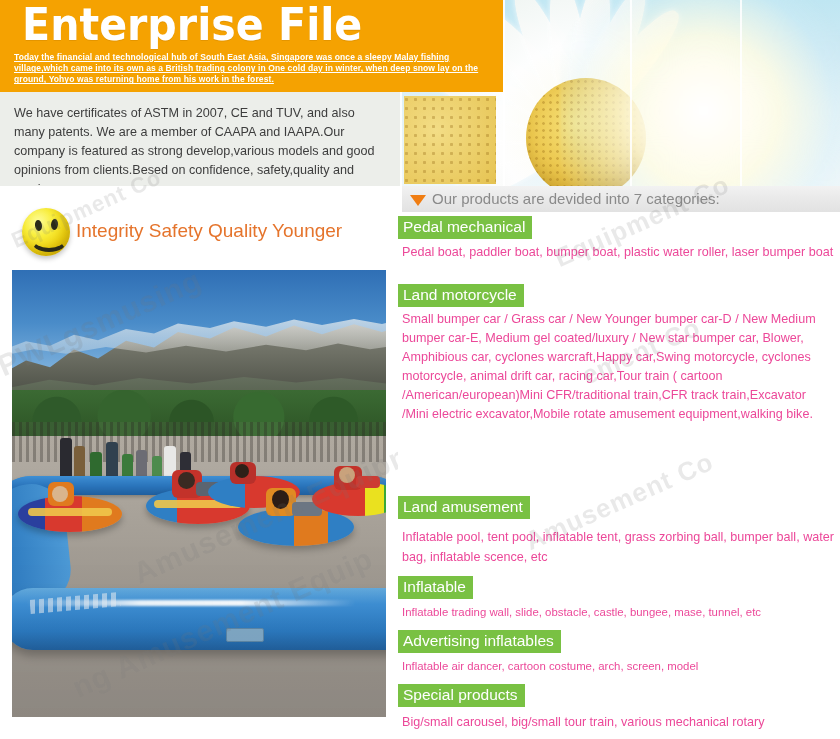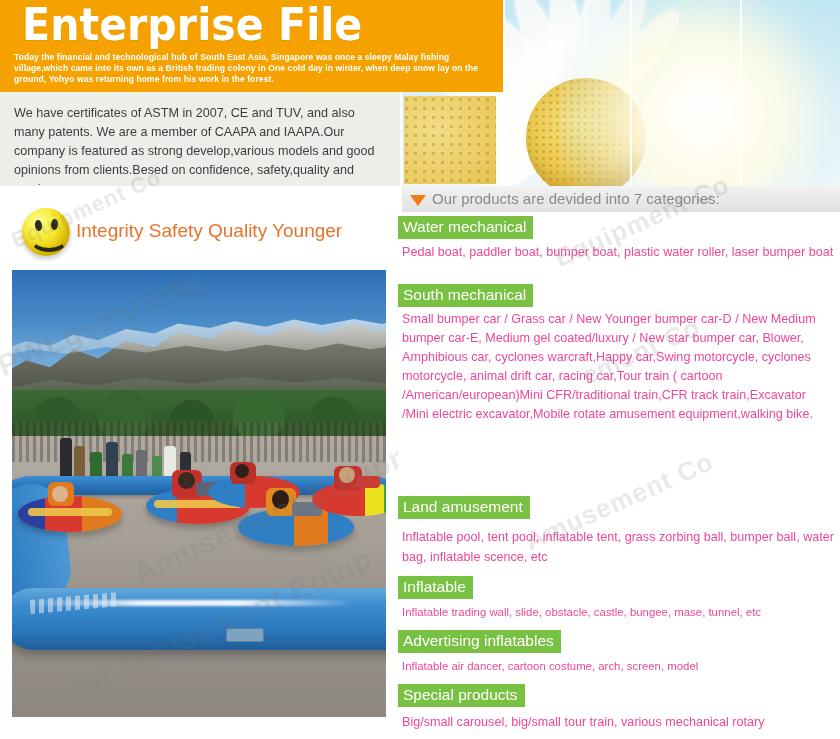--- a/index.html
+++ b/index.html
@@ -58,20 +58,21 @@
     font-stretch:condensed;
     text-shadow:0 1px 0 rgba(180,110,0,.25);
     transform:scaleX(1.04);transform-origin:left center;
     white-space:nowrap;
   }
   .subtitle{
     position:absolute;left:14px;top:52px;width:492px;
     font-size:8.5px;line-height:11.2px;color:#ffffff;
     font-weight:bold;
     letter-spacing:.1px;
+    text-decoration:underline;
   }
 
   
   .certbox{
     position:absolute;left:0;top:92px;width:400px;height:94px;
     background:#eceeea;
   }
   .cert-text{
     position:absolute;left:14px;top:12px;width:372px;
     font-size:12.6px;line-height:19px;color:#3d3d3d;
@@ -375,26 +376,26 @@
   </div>
 
   <div class="right-col">
 
     <div class="cat-header">
       <div class="tri"></div>
       <div class="cat-header-label">Our products are devided into 7 categories:</div>
     </div>
 
     <div class="cat" style="top:30px;">
-      <span class="tag">Water mechanical</span>
+      <span class="tag">Pedal mechanical</span>
       <div class="desc">Pedal boat, paddler boat, bumper boat, plastic water roller, laser bumper boat</div>
     </div>
 
     <div class="cat" style="top:98px;">
-      <span class="tag">South mechanical</span>
+      <span class="tag">Land motorcycle</span>
       <div class="desc tight">Small bumper car / Grass car / New Younger  bumper car-D / New Medium bumper car-E, Medium gel coated/luxury / New star bumper car, Blower, Amphibious car, cyclones warcraft,Happy car,Swing motorcycle, cyclones motorcycle, animal drift car, racing car,Tour train ( cartoon /American/european)Mini CFR/traditional train,CFR track train,Excavator /Mini electric excavator,Mobile rotate amusement equipment,walking bike.</div>
     </div>
 
 
     <div class="cat" style="top:310px;">
       <span class="tag">Land amusement</span>
       <div class="desc" style="margin-top:8px;">Inflatable pool, tent pool, inflatable tent, grass zorbing ball, bumper ball, water bag, inflatable scence, etc</div>
     </div>
 
     <div class="cat" style="top:390px;">

